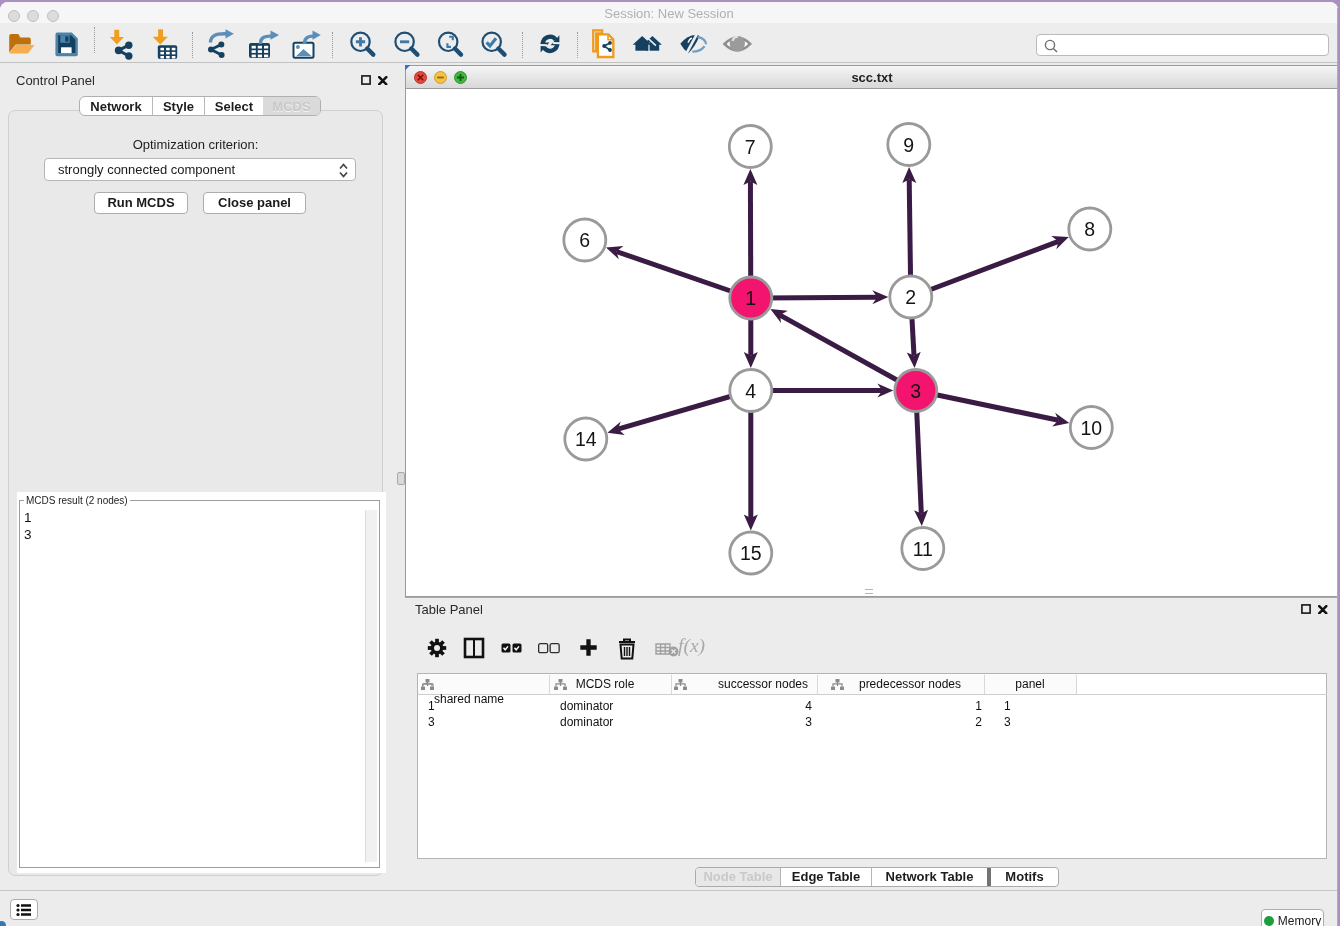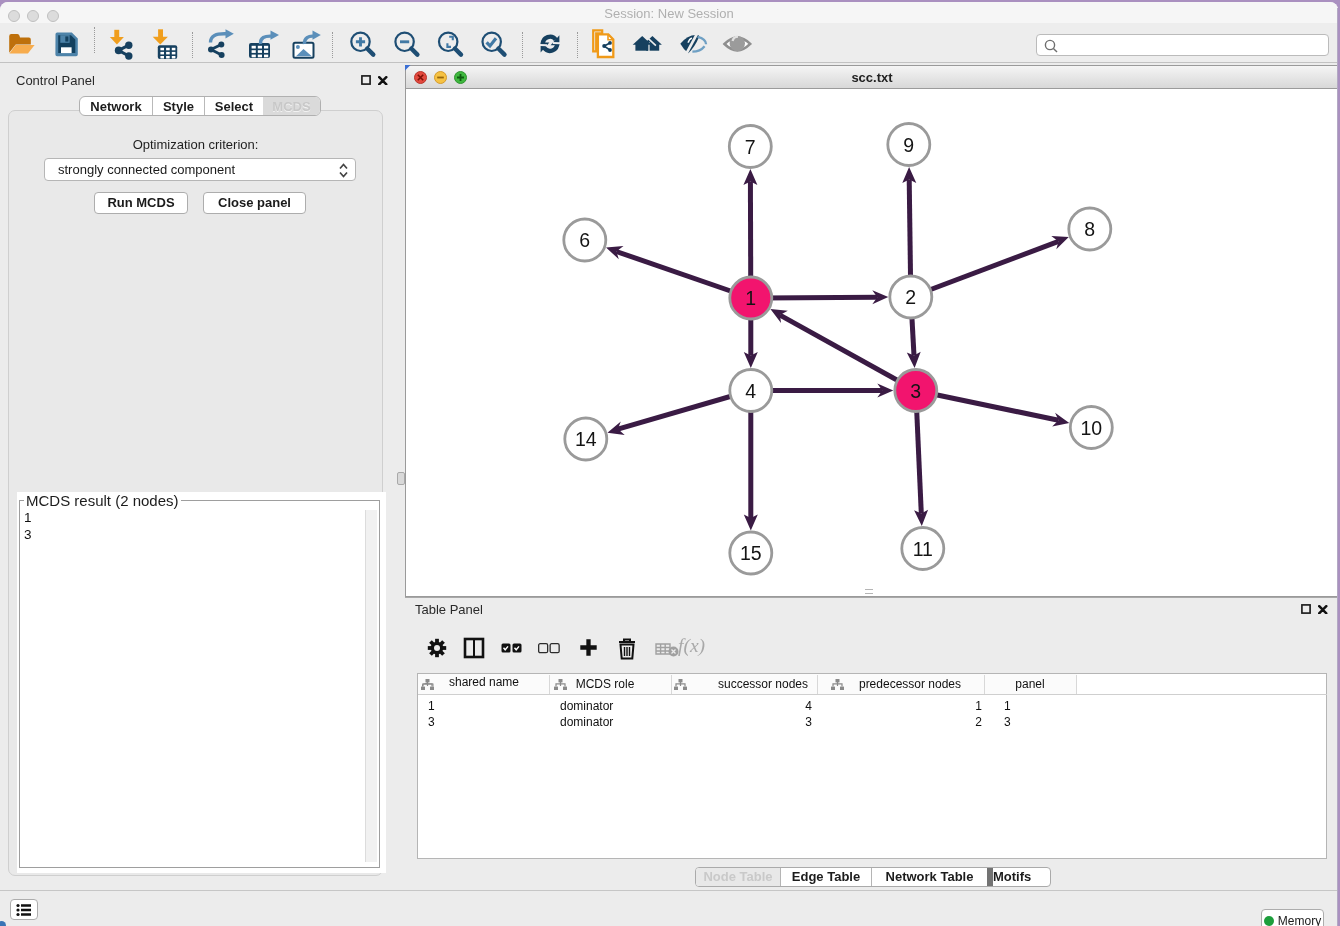--- a/index.html
+++ b/index.html
@@ -193,21 +193,21 @@
 </div>
 <div class="btn" style="left:94px;top:190px;width:94px;height:22px;line-height:20px;font-weight:bold">Run MCDS</div>
 <div class="btn" style="left:203px;top:190px;width:103px;height:22px;line-height:20px;font-weight:bold">Close panel</div>
 
 <div class="abs" style="left:17px;top:490px;width:369px;height:381px;background:#fff"></div>
 <div class="abs" style="left:19px;top:498px;width:361px;height:368px;border:1px solid #9e9e9e"></div>
 <div class="abs" style="left:21px;top:499px;width:357px;height:365px;background:#fff">
   <div class="abs" style="left:3px;top:8px;font-size:13.5px;color:#111;line-height:17px">1<br>3</div>
   <div class="abs" style="left:344px;top:9px;width:12px;height:352px;background:#f1f1f1;border-left:1px solid #dcdcdc"></div>
 </div>
-<div class="abs" style="left:24px;top:492px;font-size:15px;color:#1c1c1c;background:#fff;padding:0 2px;line-height:14px">MCDS result (2 nodes)</div>
+<div class="abs" style="left:24px;top:492px;font-size:10px;color:#1c1c1c;background:#fff;padding:0 2px;line-height:14px">MCDS result (2 nodes)</div>
 
 <div class="abs" style="left:397px;top:470px;width:8px;height:13px;background:#d9d9d9;border:1px solid #a9a9a9;border-radius:2px"></div>
 
 <div class="netwin">
   <svg style="position:absolute;left:-1px;top:-1px;z-index:3" width="6" height="6" viewBox="0 0 6 6">
         <path d="M0 0 h5.5 L0 5.5 z" fill="#3b6fd4"></path>
       </svg>
   <div class="nettitle">
     <div class="mac" style="left:8px;background:#e3493e;border:1px solid #b8352c">
       <svg width="11" height="11" viewBox="0 0 11 11" style="position:absolute;left:0;top:0">
@@ -341,21 +341,21 @@
     <div class="abs" style="left:658px;top:1px;width:1px;height:19px;background:#d8d8d8"></div>
     <svg class="hicon" style="position:absolute;left:3px;top:5px" width="13" height="12" viewBox="0 0 13 12">
           <g fill="#8a8a8a">
             <rect x="4.5" y="0" width="4" height="3.4"></rect>
             <rect x="0" y="7.6" width="4" height="3.4"></rect>
             <rect x="9" y="7.6" width="4" height="3.4"></rect>
             <path d="M6 3.4 h1 v2 h-5 v2.2 h-1 v-2.2 h-0 z M6 3.4 v2 h5.5 v2.2 h1 v-3.2 h-5.5 z"></path>
           </g>
           <path d="M2 7.6 v-2.7 h9 v2.7 M6.5 3 v4" fill="none" stroke="#8a8a8a" stroke-width="1.2"></path>
         </svg>
-    <div class="abs" style="left:16px;top:1px;width:100px;text-align:center">shared name</div>
+    <div class="abs" style="left:16px;top:18px;width:100px;text-align:left">shared name</div>
     <svg class="hicon" style="position:absolute;left:136px;top:5px" width="13" height="12" viewBox="0 0 13 12">
           <g fill="#8a8a8a">
             <rect x="4.5" y="0" width="4" height="3.4"></rect>
             <rect x="0" y="7.6" width="4" height="3.4"></rect>
             <rect x="9" y="7.6" width="4" height="3.4"></rect>
           </g>
           <path d="M2 7.6 v-2.7 h9 v2.7 M6.5 3 v4" fill="none" stroke="#8a8a8a" stroke-width="1.2"></path>
         </svg>
     <div class="abs" style="left:141px;top:3px;width:92px;text-align:center">MCDS role</div>
     <svg class="hicon" style="position:absolute;left:256px;top:5px" width="13" height="12" viewBox="0 0 13 12">
@@ -386,21 +386,21 @@
     <div class="abs" style="left:142px;top:41px">dominator</div>
     <div class="abs" style="left:300px;top:41px;width:94px;text-align:right">3</div>
     <div class="abs" style="left:470px;top:41px;width:94px;text-align:right">2</div>
     <div class="abs" style="left:586px;top:41px">3</div>
   </div>
 
   <div class="abs" style="left:290px;top:269px;height:20px;border:1px solid #aaa;border-radius:4px;overflow:hidden;display:flex;background:#fff">
     <div style="width:84px;background:#e8e8e8;color:#c9c9c9;font-size:13px;font-weight:bold;text-align:center;line-height:18px">Node Table</div>
     <div style="width:91px;border-left:1px solid #b5b5b5;color:#1c1c1c;font-size:13px;font-weight:bold;text-align:center;line-height:18px">Edge Table</div>
     <div style="width:116px;border-left:1px solid #b5b5b5;color:#1c1c1c;font-size:13px;font-weight:bold;text-align:center;line-height:18px">Network Table</div>
-    <div style="width:63px;border-left:6px solid #737373;color:#1c1c1c;font-size:13px;font-weight:bold;line-height:18px">Motifs</div>
+    <div style="width:71px;border-left:4px solid #737373;color:#1c1c1c;font-size:13px;font-weight:bold;text-align:center;line-height:18px">Motifs</div>
   </div>
 </div>
 
 <div class="statusbar">
   <div class="btn" style="left:10px;top:8px;width:28px;height:21px">
     <svg width="16" height="14" viewBox="0 0 16 14" style="margin-top:3px">
       <circle cx="2" cy="2.5" r="1.6" fill="#111"></circle>
           <circle cx="2" cy="7" r="1.6" fill="#111"></circle>
           <circle cx="2" cy="11.5" r="1.6" fill="#111"></circle>
       <path d="M5 2.5 h10 M5 7 h10 M5 11.5 h10" stroke="#111" stroke-width="2.4"></path>

